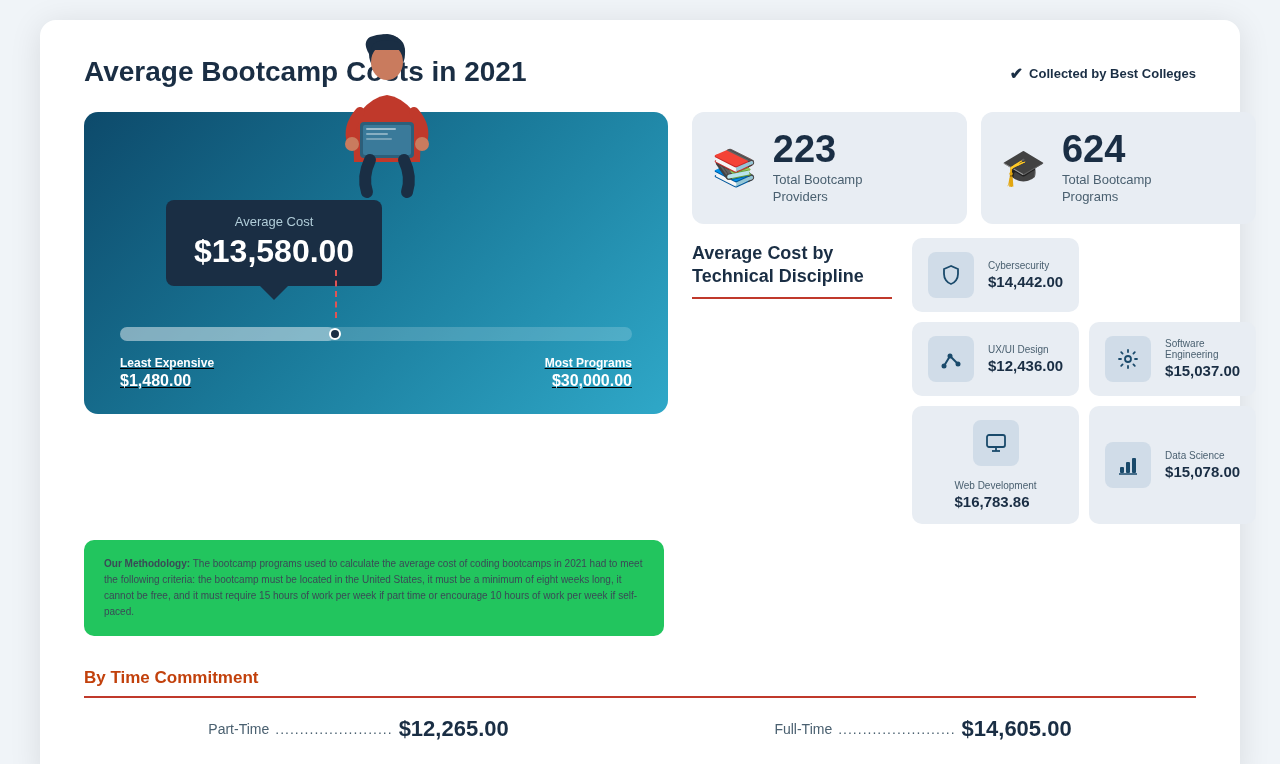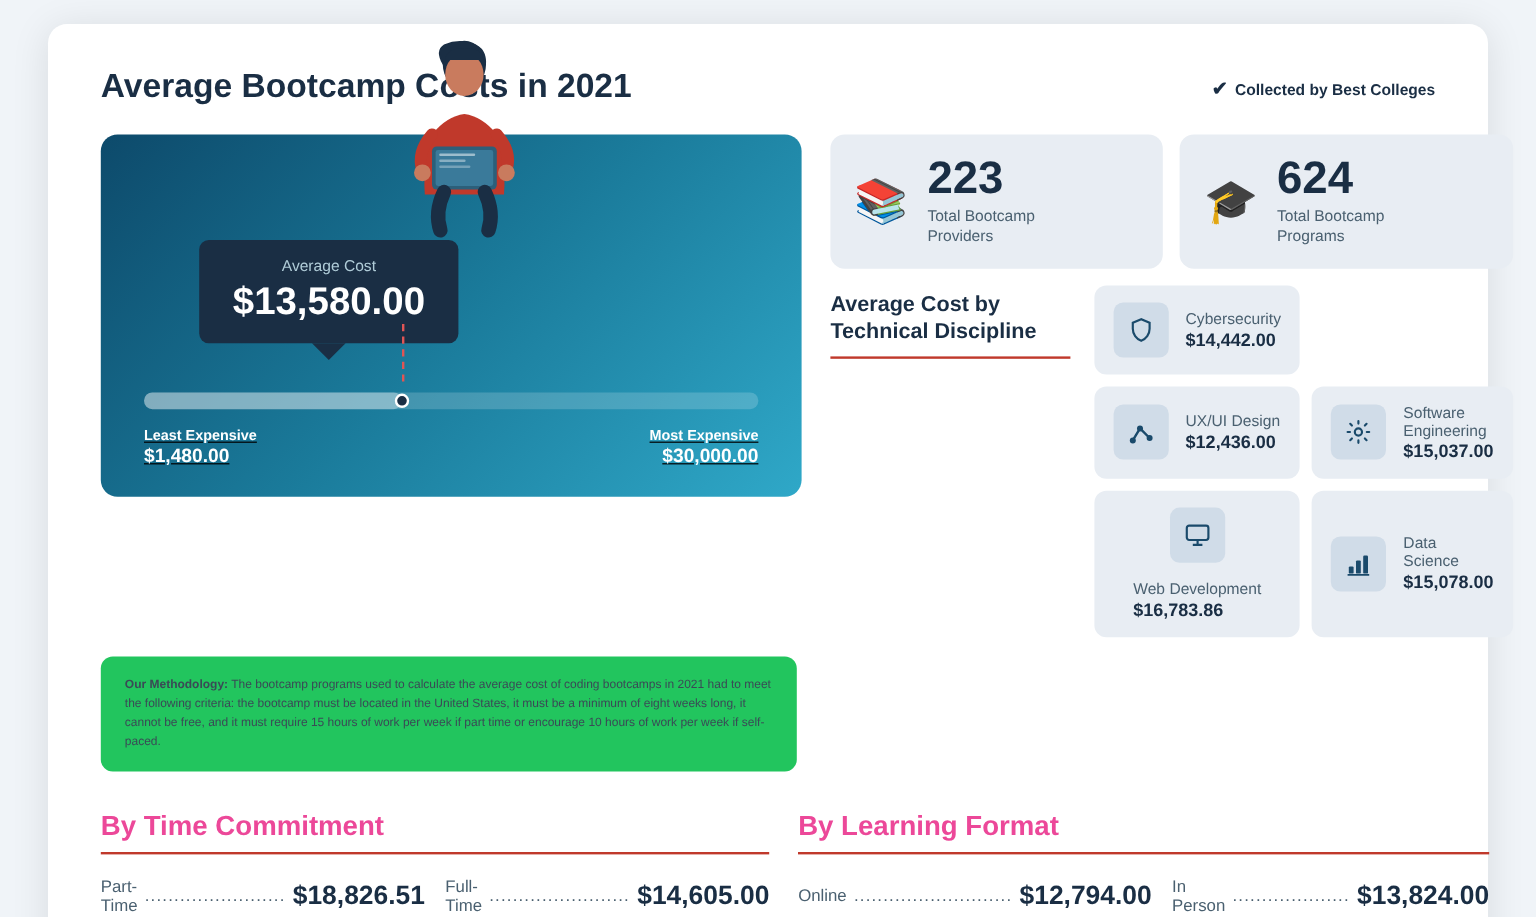--- a/index.html
+++ b/index.html
@@ -251,21 +251,21 @@
       background: #d0dce8;
       border-radius: 8px;
       width: 46px;
       height: 46px;
       display: flex;
       align-items: center;
       justify-content: center;
       flex-shrink: 0;
     }
     .disc-name {
-      font-size: 13px;
+      font-size: 10px;
       color: #4a6070;
       margin-bottom: 2px;
     }
     .disc-value {
       font-size: 15px;
       font-weight: 700;
       color: #1a2e44;
     }
     
     .methodology-box {
@@ -283,23 +283,23 @@
     
     .bottom-section {
       display: flex;
       gap: 24px;
       margin-top: 32px;
     }
     .bottom-half {
       flex: 1;
     }
     .bottom-title {
-      font-size: 23px;
+      font-size: 17px;
       font-weight: 700;
-      color: #ec4899;
+      color: #c2410c;
       margin-bottom: 8px;
     }
     .bottom-divider {
       height: 2px;
       background: #c0392b;
       margin-bottom: 18px;
     }
     .bottom-row {
       display: flex;
       justify-content: space-around;
@@ -390,21 +390,21 @@
               <div class="slider-fill"></div>
               <div class="slider-dot"></div>
             </div>
           </div>
           <div class="min-max-labels">
             <div class="min-label">
               <div class="label-text">Least Expensive</div>
               <div class="label-value">$1,480.00</div>
             </div>
             <div class="max-label" style="text-align:right;">
-              <div class="label-text">Most Expensive</div>
+              <div class="label-text">Most Programs</div>
               <div class="label-value">$30,000.00</div>
             </div>
           </div>
         </div>
       </div>
     </div>
 
     <div class="right-stats">
 
       <div class="stats-row">
@@ -511,41 +511,25 @@
   </div>
 
   <div class="bottom-section">
     <div class="bottom-half">
       <div class="bottom-title">By Time Commitment</div>
       <div class="bottom-divider"></div>
       <div class="bottom-row">
         <div class="bottom-item">
           <span class="bottom-label">Part-Time</span>
           <span class="bottom-dots">........................</span>
-          <span class="bottom-value">$18,826.51</span>
+          <span class="bottom-value">$12,265.00</span>
         </div>
         <div class="bottom-item">
           <span class="bottom-label">Full-Time</span>
           <span class="bottom-dots">........................</span>
           <span class="bottom-value">$14,605.00</span>
         </div>
       </div>
     </div>
 
-    <div class="bottom-half">
-      <div class="bottom-title">By Learning Format</div>
-      <div class="bottom-divider"></div>
-      <div class="bottom-row">
-        <div class="bottom-item">
-          <span class="bottom-label">Online</span>
-          <span class="bottom-dots">...........................</span>
-          <span class="bottom-value">$12,794.00</span>
-        </div>
-        <div class="bottom-item">
-          <span class="bottom-label">In Person</span>
-          <span class="bottom-dots">....................</span>
-          <span class="bottom-value">$13,824.00</span>
-        </div>
-      </div>
-    </div>
   </div>
 
 </div>
 
 </body></html>

